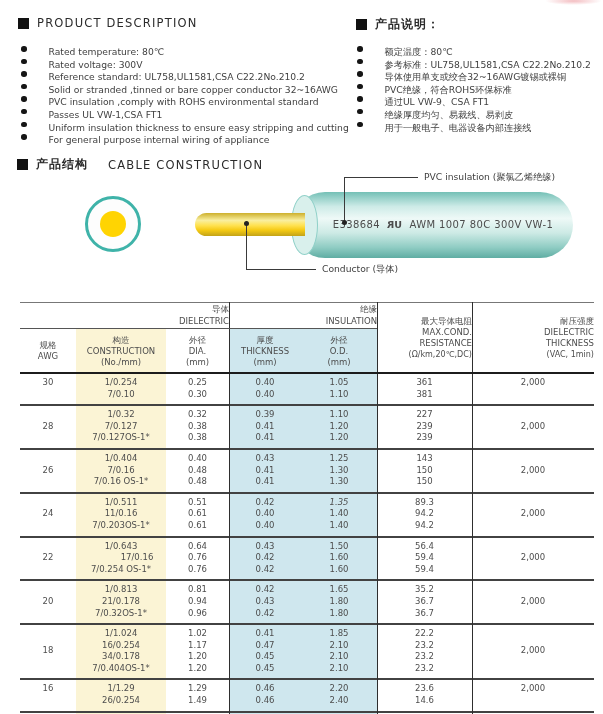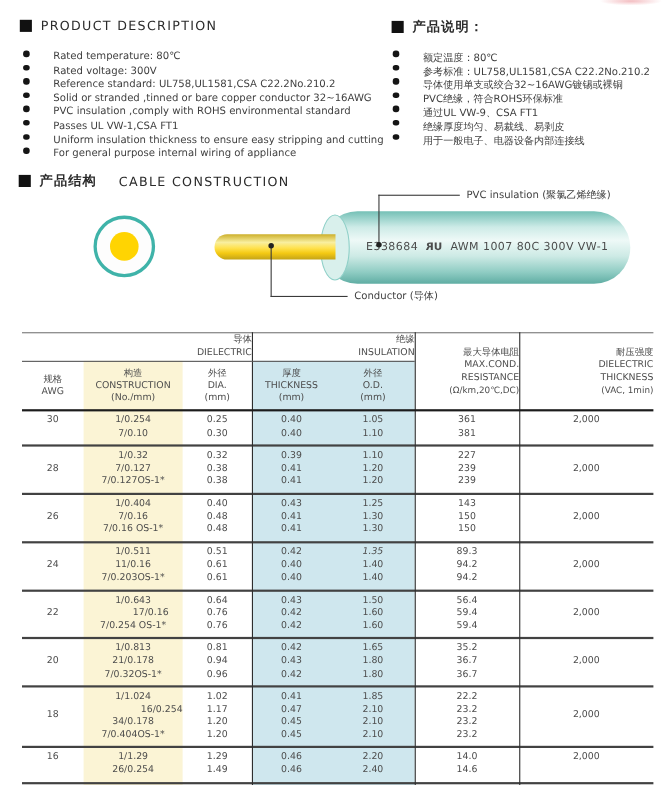--- a/index.html
+++ b/index.html
@@ -330,21 +330,21 @@
           <div style="grid-area: 3 / 6;">36.7</div>
           <div style="grid-area: 1 / 7 / span 3; align-self: center;">2,000</div>
         </div>
         <div class="tgroup">
           <div style="grid-area: 1 / 1 / span 4; align-self: center;">18</div>
           <div style="grid-area: 1 / 2;">1/1.024</div>
           <div style="grid-area: 1 / 3;">1.02</div>
           <div style="grid-area: 1 / 4;">0.41</div>
           <div style="grid-area: 1 / 5;">1.85</div>
           <div style="grid-area: 1 / 6;">22.2</div>
-          <div style="grid-area: 2 / 2; text-align: right;">16/0.254</div>
+          <div style="grid-area: 2 / 2;">16/0.254</div>
           <div style="grid-area: 2 / 3;">1.17</div>
           <div style="grid-area: 2 / 4;">0.47</div>
           <div style="grid-area: 2 / 5;">2.10</div>
           <div style="grid-area: 2 / 6;">23.2</div>
           <div style="grid-area: 3 / 2;">34/0.178</div>
           <div style="grid-area: 3 / 3;">1.20</div>
           <div style="grid-area: 3 / 4;">0.45</div>
           <div style="grid-area: 3 / 5;">2.10</div>
           <div style="grid-area: 3 / 6;">23.2</div>
           <div style="grid-area: 4 / 2;">7/0.404OS-1*</div>
@@ -353,21 +353,21 @@
           <div style="grid-area: 4 / 5;">2.10</div>
           <div style="grid-area: 4 / 6;">23.2</div>
           <div style="grid-area: 1 / 7 / span 4; align-self: center;">2,000</div>
         </div>
         <div class="tgroup">
           <div style="grid-area: 1 / 1 / span 2; align-self: start;">16</div>
           <div style="grid-area: 1 / 2;">1/1.29</div>
           <div style="grid-area: 1 / 3;">1.29</div>
           <div style="grid-area: 1 / 4;">0.46</div>
           <div style="grid-area: 1 / 5;">2.20</div>
-          <div style="grid-area: 1 / 6;">14.0</div>
+          <div style="grid-area: 1 / 6;">23.6</div>
           <div style="grid-area: 2 / 2;">26/0.254</div>
           <div style="grid-area: 2 / 3;">1.49</div>
           <div style="grid-area: 2 / 4;">0.46</div>
           <div style="grid-area: 2 / 5;">2.40</div>
           <div style="grid-area: 2 / 6;">14.6</div>
           <div style="grid-area: 1 / 7 / span 2; align-self: start;">2,000</div>
         </div>
       </div>
   </div>
 

